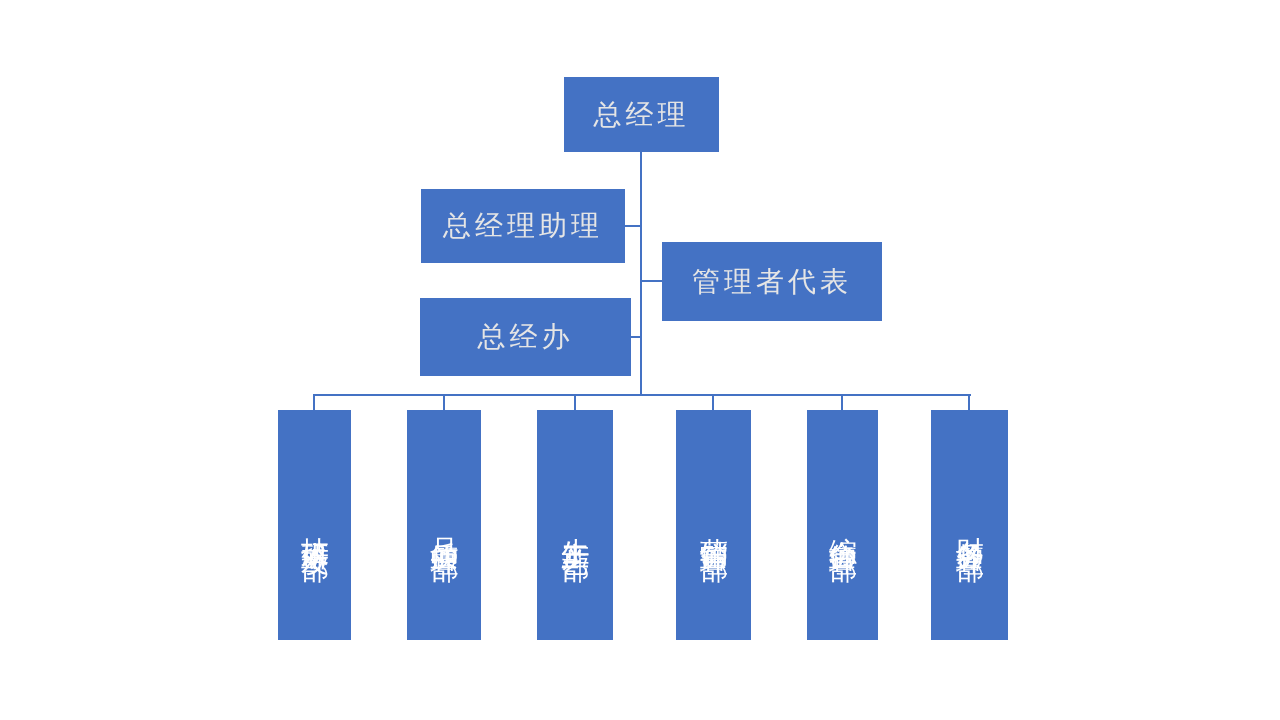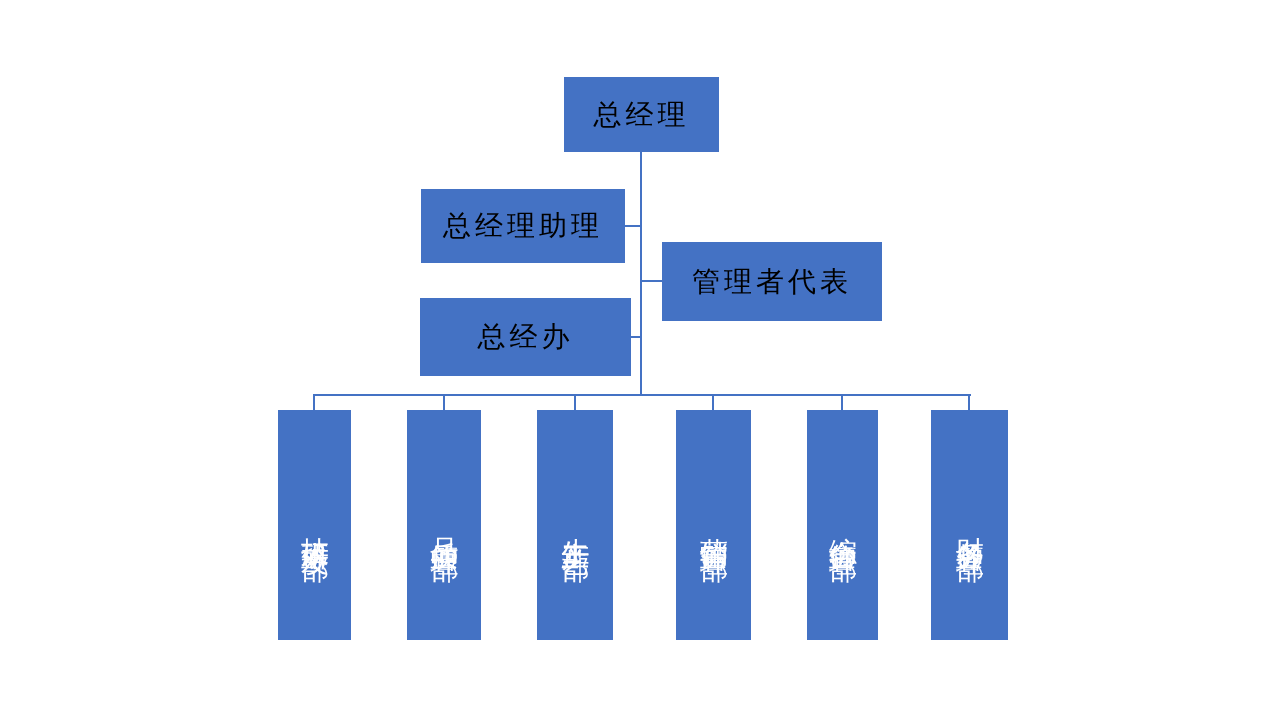--- a/index.html
+++ b/index.html
@@ -14,21 +14,21 @@
   .canvas {
     position: relative;
     width: 1280px;
     height: 720px;
     background: #ffffff;
   }
   
   .node {
     position: absolute;
     background: #4472C4;
-    color: #000000;
+    color: #e5e5e5;
     display: flex;
     align-items: center;
     justify-content: center;
     font-size: 28px;
     letter-spacing: 4px;
     white-space: nowrap;
   }
   .dept {
     position: absolute;
     top: 410px;

